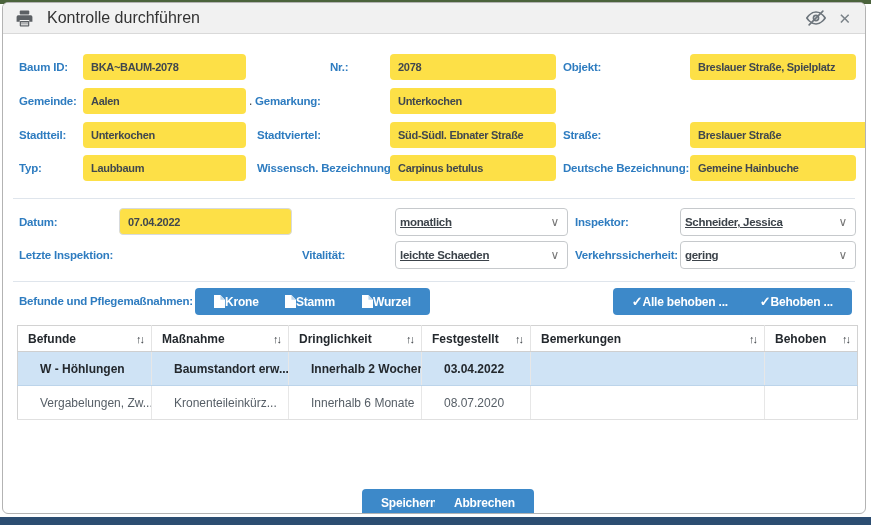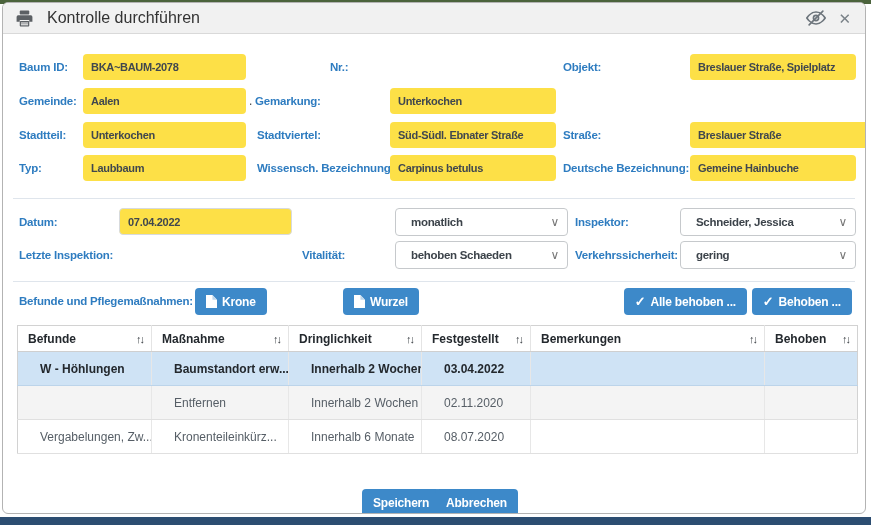--- a/index.html
+++ b/index.html
@@ -20,29 +20,29 @@
 
   .lbl { position:absolute; font-size:11.5px; font-weight:bold; color:#2e7cc0;
          letter-spacing:-0.2px; white-space:nowrap; line-height:26px; }
   .fld { position:absolute; height:26px; background:#fde047; border-radius:4px; padding:0 8px;
          font-size:11px; font-weight:bold; color:#40474e; letter-spacing:-0.3px;
          line-height:26px; white-space:nowrap; overflow:hidden; }
   .fld.dt { height:27px; line-height:27px; border:1px solid #d7dadd; }
   .dot { position:absolute; font-size:12px; color:#444; line-height:26px; }
 
   .sel { position:absolute; height:28px; background:#fff; border:1px solid #c6c9cc; border-radius:4px;
-         padding:0 22px 0 15px; font-size:11.5px; font-weight:bold; color:#3c434a; letter-spacing:-0.3px;
-         line-height:26px; white-space:nowrap; overflow:hidden; cursor:pointer; }
+         padding:0 22px 0 4px; font-size:11.5px; font-weight:bold; color:#3c434a; letter-spacing:-0.3px;
+         line-height:26px; white-space:nowrap; overflow:hidden; cursor:pointer;text-decoration:underline; }
   .chev { position:absolute; right:8px; top:0; line-height:26px; color:#777; font-size:12px; font-weight:normal; }
 
   .divider { position:absolute; left:10px; right:10px; height:1px; background:#dfe5ec; }
 
   .btn { position:absolute; height:27px; background:#3d89c9; border:none; border-radius:4px; color:#fff;
          font-family:"Liberation Sans",sans-serif; font-size:12px; font-weight:bold; letter-spacing:-0.2px;
-         display:flex; align-items:center; gap:5px; padding:0 11px; cursor:pointer; white-space:nowrap; }
+         display:flex; align-items:center; padding:0 19px; cursor:pointer; white-space:nowrap; }
   .btn .ck { font-size:13px; }
 
   .tbl { position:absolute; left:14px; top:322px; width:840px; border:1px solid #d2d2d2;
          border-collapse:collapse; table-layout:fixed; font-size:12px; }
   .tbl th { height:26px; font-weight:bold; color:#24292e; text-align:left; padding:0 6px 0 10px;
             border-right:1px solid #e4e4e4; border-bottom:1px solid #cfcfcf; background:#fff;
             white-space:nowrap; overflow:hidden; cursor:pointer; }
   .tbl th .hdr { display:flex; align-items:center; justify-content:space-between; }
   .tbl th .sort { font-size:11px; color:#3a3f44; letter-spacing:-2px; font-weight:normal; padding-right:2px; }
   .tbl td { height:34px; color:#565e66; padding:0 22px; border-right:1px solid #e7e7e7;
@@ -79,20 +79,21 @@
           <circle cx="12" cy="12" r="2.8"></circle>
           <line x1="4.5" y1="19.5" x2="19.5" y2="4.5"></line>
         </svg>
       </span>
       <span class="close-btn">✕</span>
     </div>
 
     <span class="lbl" style="left:16px;top:51px">Baum ID:</span>
     <div class="fld" style="left:80px;top:51px;width:163px">BKA~BAUM-2078</div>
     <span class="lbl" style="left:327px;top:51px">Nr.:</span>
+    <div class="fld" style="left:387px;top:51px;width:166px">2078</div>
     <span class="lbl" style="left:560px;top:51px">Objekt:</span>
     <div class="fld" style="left:687px;top:51px;width:166px">Breslauer Straße, Spielplatz</div>
 
     <span class="lbl" style="left:16px;top:85px">Gemeinde:</span>
     <div class="fld" style="left:80px;top:85px;width:163px">Aalen</div>
     <span class="dot" style="left:246px;top:85px">.</span>
     <span class="lbl" style="left:252px;top:85px">Gemarkung:</span>
     <div class="fld" style="left:387px;top:85px;width:166px">Unterkochen</div>
 
     <span class="lbl" style="left:16px;top:119px">Stadtteil:</span>
@@ -119,38 +120,45 @@
     </div>
     <span class="lbl" style="left:572px;top:206px">Inspektor:</span>
     <div class="sel" style="left:677px;top:205px;width:176px">
       <span>Schneider, Jessica</span>
       <span class="chev">∨</span>
     </div>
 
     <span class="lbl" style="left:16px;top:239px">Letzte Inspektion:</span>
     <span class="lbl" style="left:299px;top:239px">Vitalität:</span>
     <div class="sel" style="left:392px;top:238px;width:173px">
-      <span>behoben Schaeden</span>
+      <span>leichte Schaeden</span>
       <span class="chev">∨</span>
     </div>
     <span class="lbl" style="left:572px;top:239px">Verkehrssicherheit:</span>
     <div class="sel" style="left:677px;top:238px;width:176px">
       <span>gering</span>
       <span class="chev">∨</span>
     </div>
 
     <div class="divider" style="top:278px"></div>
 
     <span class="lbl" style="left:16px;top:285px;line-height:27px">Befunde und Pflegemaßnahmen:</span>
     <button class="btn" style="left:192px;top:285px">
       <svg width="11" height="13" viewBox="0 0 12 14">
           <path d="M0 0h7l5 5v9H0z" fill="#fff"></path>
           <path d="M7 0l5 5H7z" fill="#bcd6ec"></path>
         </svg>
       <span>Krone</span>
+    </button>
+    <button class="btn" style="left:263px;top:285px">
+      <svg width="11" height="13" viewBox="0 0 12 14">
+          <path d="M0 0h7l5 5v9H0z" fill="#fff"></path>
+          <path d="M7 0l5 5H7z" fill="#bcd6ec"></path>
+        </svg>
+      <span>Stamm</span>
     </button>
     <button class="btn" style="left:340px;top:285px">
       <svg width="11" height="13" viewBox="0 0 12 14">
           <path d="M0 0h7l5 5v9H0z" fill="#fff"></path>
           <path d="M7 0l5 5H7z" fill="#bcd6ec"></path>
         </svg>
       <span>Wurzel</span>
     </button>
     <button class="btn" style="right:118px;top:285px">
       <span class="ck">✓</span>
@@ -212,28 +220,20 @@
       </thead>
       <tbody>
         <tr class="rsel">
           <td>W - Höhlungen</td>
           <td>Baumstandort erw...</td>
           <td>Innerhalb 2 Wochen</td>
           <td>03.04.2022</td>
           <td></td>
           <td></td>
         </tr>
-        <tr class="ralt">
-          <td></td>
-          <td>Entfernen</td>
-          <td>Innerhalb 2 Wochen</td>
-          <td>02.11.2020</td>
-          <td></td>
-          <td></td>
-        </tr>
         <tr>
           <td>Vergabelungen, Zw...</td>
           <td>Kronenteileinkürz...</td>
           <td>Innerhalb 6 Monate</td>
           <td>08.07.2020</td>
           <td></td>
           <td></td>
         </tr>
       </tbody>
     </table>

